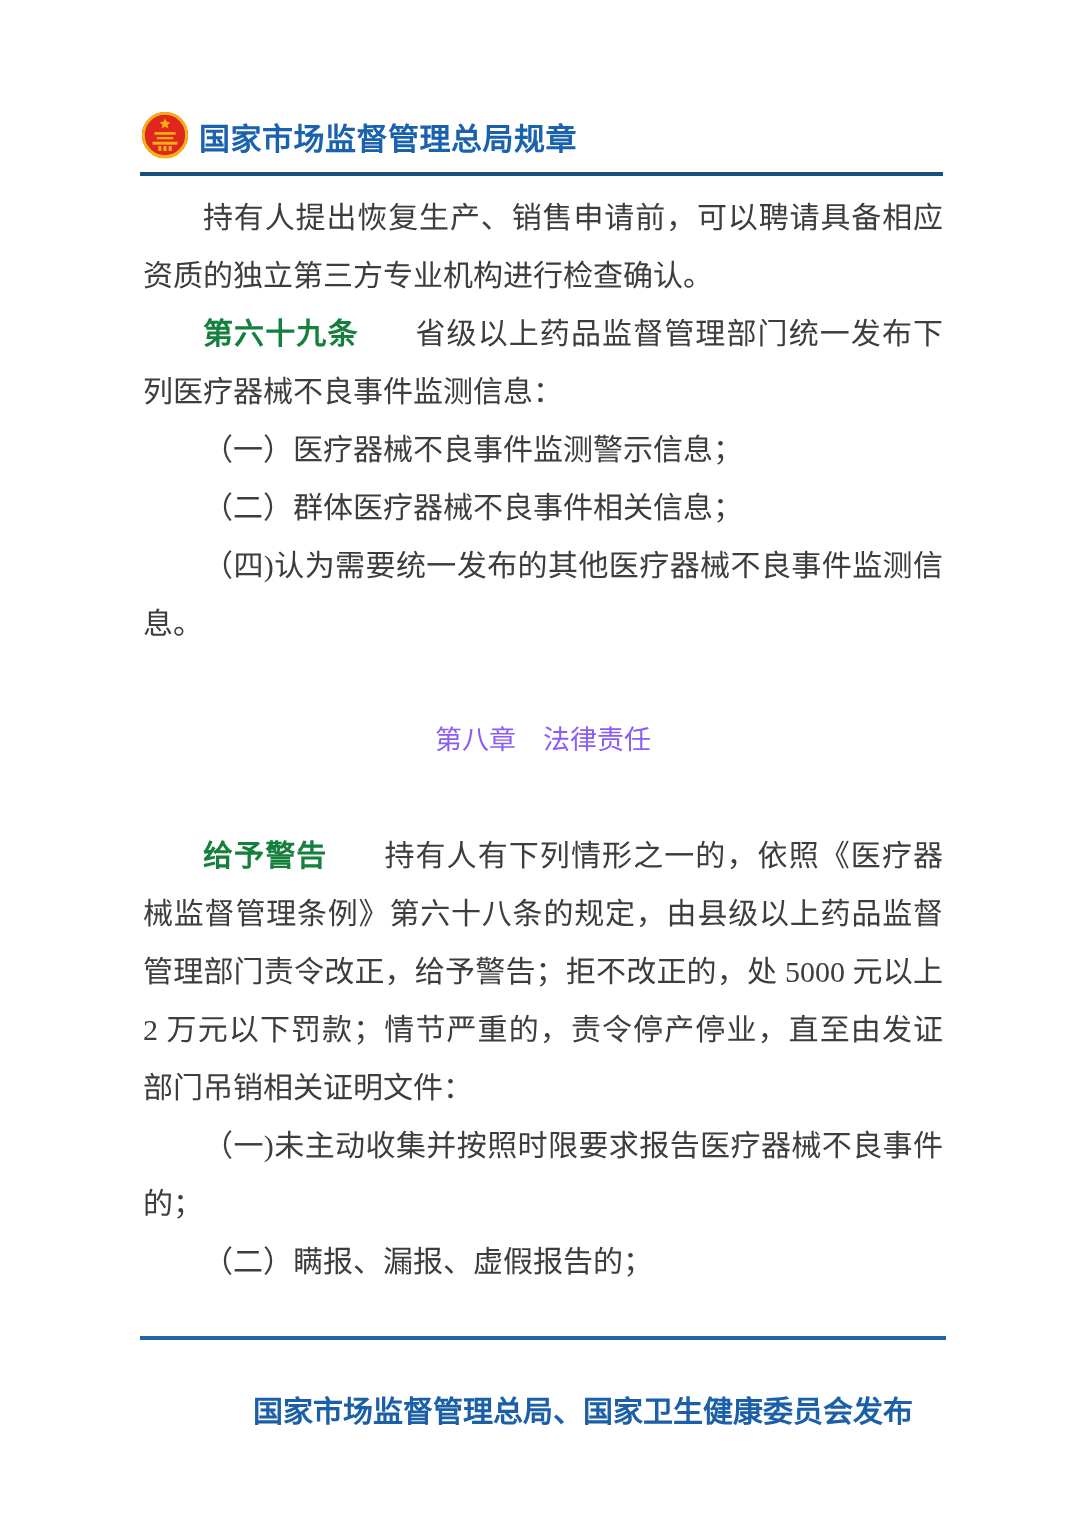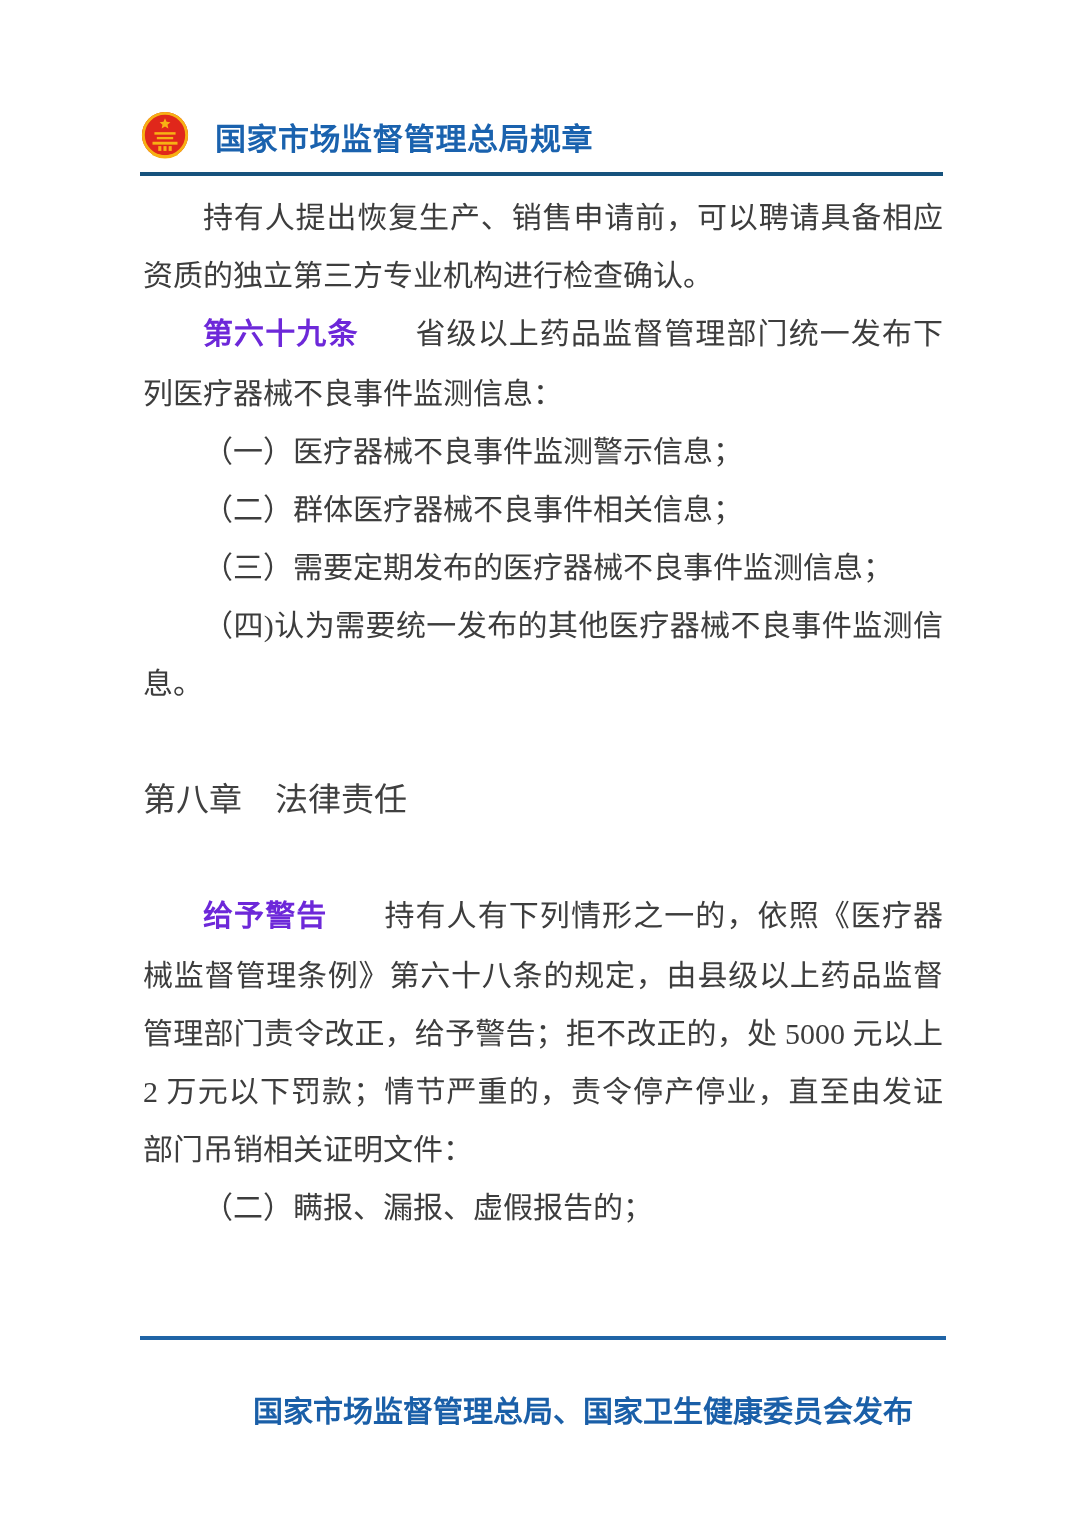--- a/index.html
+++ b/index.html
@@ -14,21 +14,21 @@
     color: #3d3d3d;
   }
   
   .header-bar {
     position: absolute;
     top: 108px;
     left: 140px;
     width: 803px;
     display: flex;
     align-items: center;
-    gap: 25px;
+    gap: 9px;
   }
   .emblem {
     width: 50px;
     height: 56px;
     flex: 0 0 auto;
     display: block;
   }
   .header-title {
     font-family: "Liberation Sans", "DejaVu Sans", sans-serif;
     font-weight: 700;
@@ -54,35 +54,36 @@
     font-size: 30px;
     line-height: 58px;
     color: #3d3d3d;
   }
   .para {
     text-align: justify;
     text-justify: inter-ideograph;
     text-indent: 2em;
   }
   .lead {
-    font-family: Liberation Mono, monospace;
+    font-family: Liberation Serif, serif;
     font-weight: 700;
-    color: #6d28d9;
+    color: #15803d;
     margin-right: 1.9em;
     margin-top: 24px;
   }
   .spacer { height: 58px; }
   .chapter {
     height: 58px;
     line-height: 58px;
+    text-align: center;
     text-indent: 0;
     font-family: "Liberation Sans", "DejaVu Sans", sans-serif;
     font-weight: 500;
-    font-size: 33px;
-    color: #404040;
+    font-size: 27px;
+    color: #8b5cf6;
   }
   
   .page-number {
     position: absolute;
     top: 1280px;
     left: 143px;
     width: 800px;
     text-align: right;
     font-size: 27px;
     letter-spacing: 2px;
@@ -131,25 +132,25 @@
     </svg>
     <div class="header-title">国家市场监督管理总局规章</div>
   </div>
   <div class="header-rule"></div>
 
   <div class="doc-body">
     <div class="para"><span>持有人提出恢复生产、销售申请前，可以聘请具备相应资质的独立第三方专业机构进行检查确认。</span></div>
     <div class="para"><span class="lead">第六十九条</span><span>省级以上药品监督管理部门统一发布下列医疗器械不良事件监测信息：</span></div>
     <div class="para"><span>（一）医疗器械不良事件监测警示信息；</span></div>
     <div class="para"><span>（二）群体医疗器械不良事件相关信息；</span></div>
-    <div class="para"><span>（三）需要定期发布的医疗器械不良事件监测信息；</span></div>
     <div class="para"><span>（四)认为需要统一发布的其他医疗器械不良事件监测信息。</span></div>
     <div class="spacer"></div>
     <div class="chapter">第八章　法律责任</div>
     <div class="spacer"></div>
     <div class="para"><span class="lead">给予警告</span><span>持有人有下列情形之一的，依照《医疗器械监督管理条例》第六十八条的规定，由县级以上药品监督管理部门责令改正，给予警告；拒不改正的，处 5000 元以上 2 万元以下罚款；情节严重的，责令停产停业，直至由发证部门吊销相关证明文件：</span></div>
+    <div class="para"><span>（一)未主动收集并按照时限要求报告医疗器械不良事件的；</span></div>
     <div class="para"><span>（二）瞒报、漏报、虚假报告的；</span></div>
   </div>
 
   <div class="footer-rule"></div>
   <div class="footer-publisher">国家市场监督管理总局、国家卫生健康委员会发布</div>
 
 </div>
 
 </body></html>

